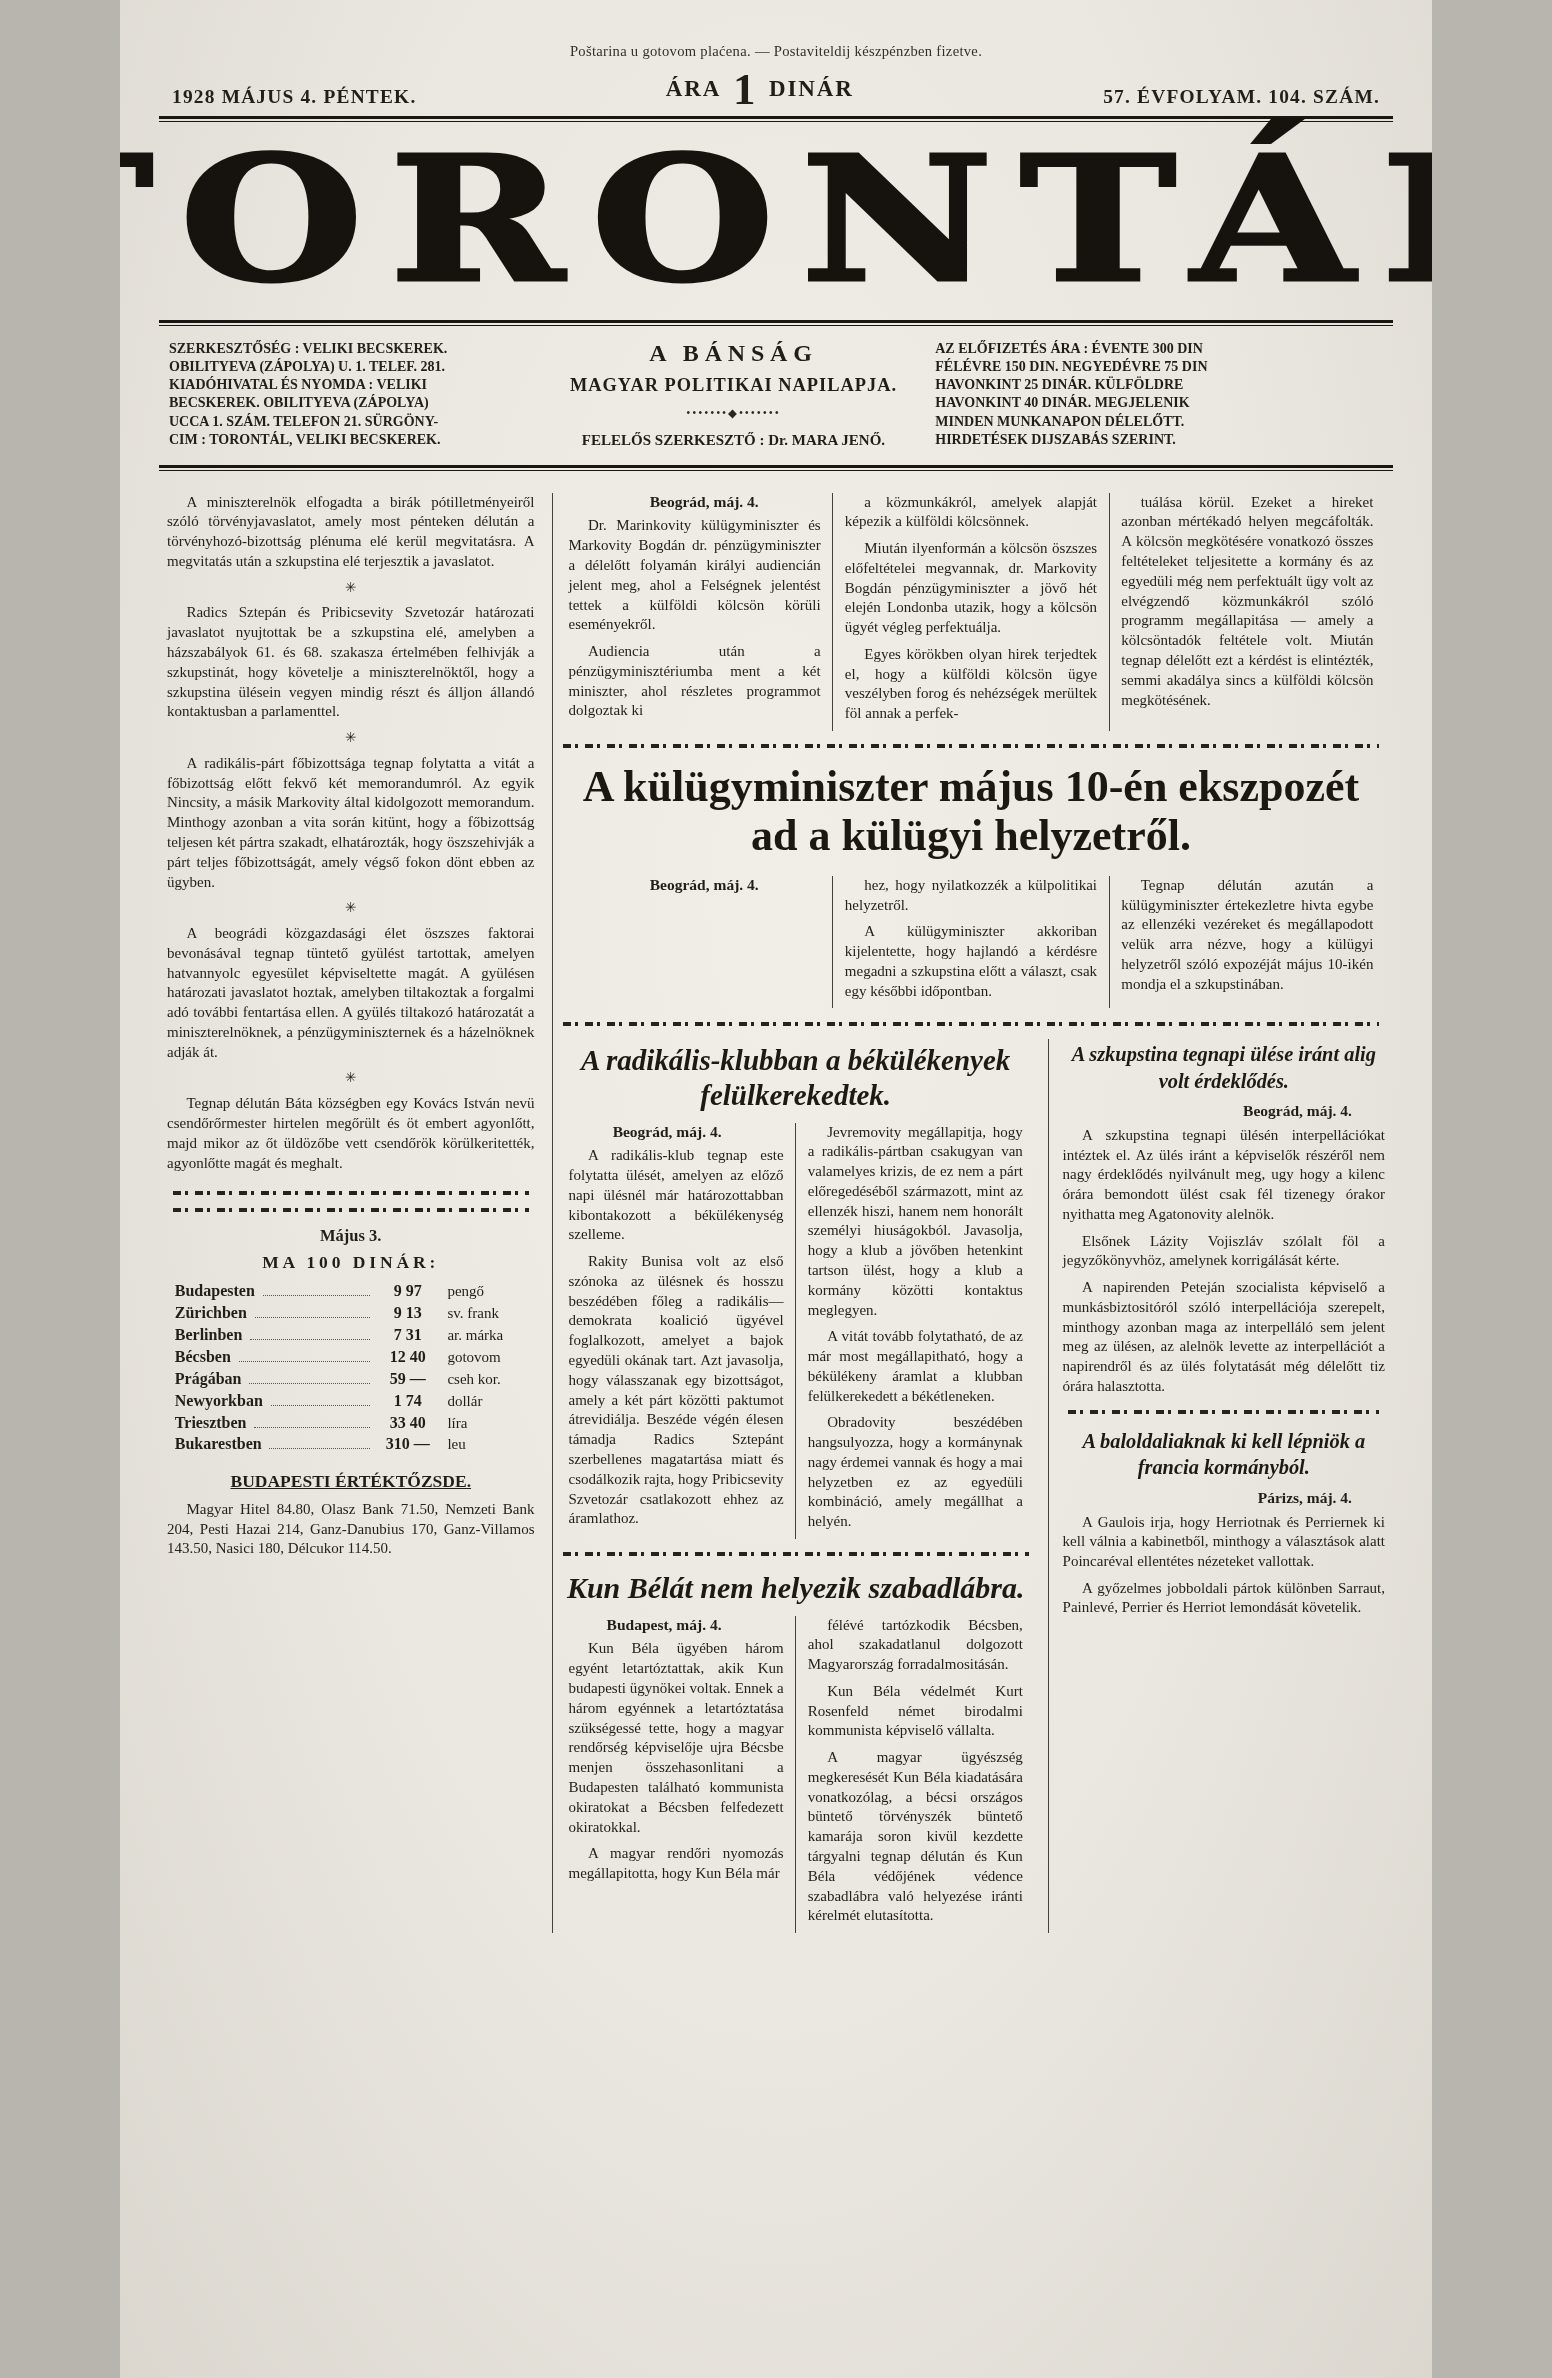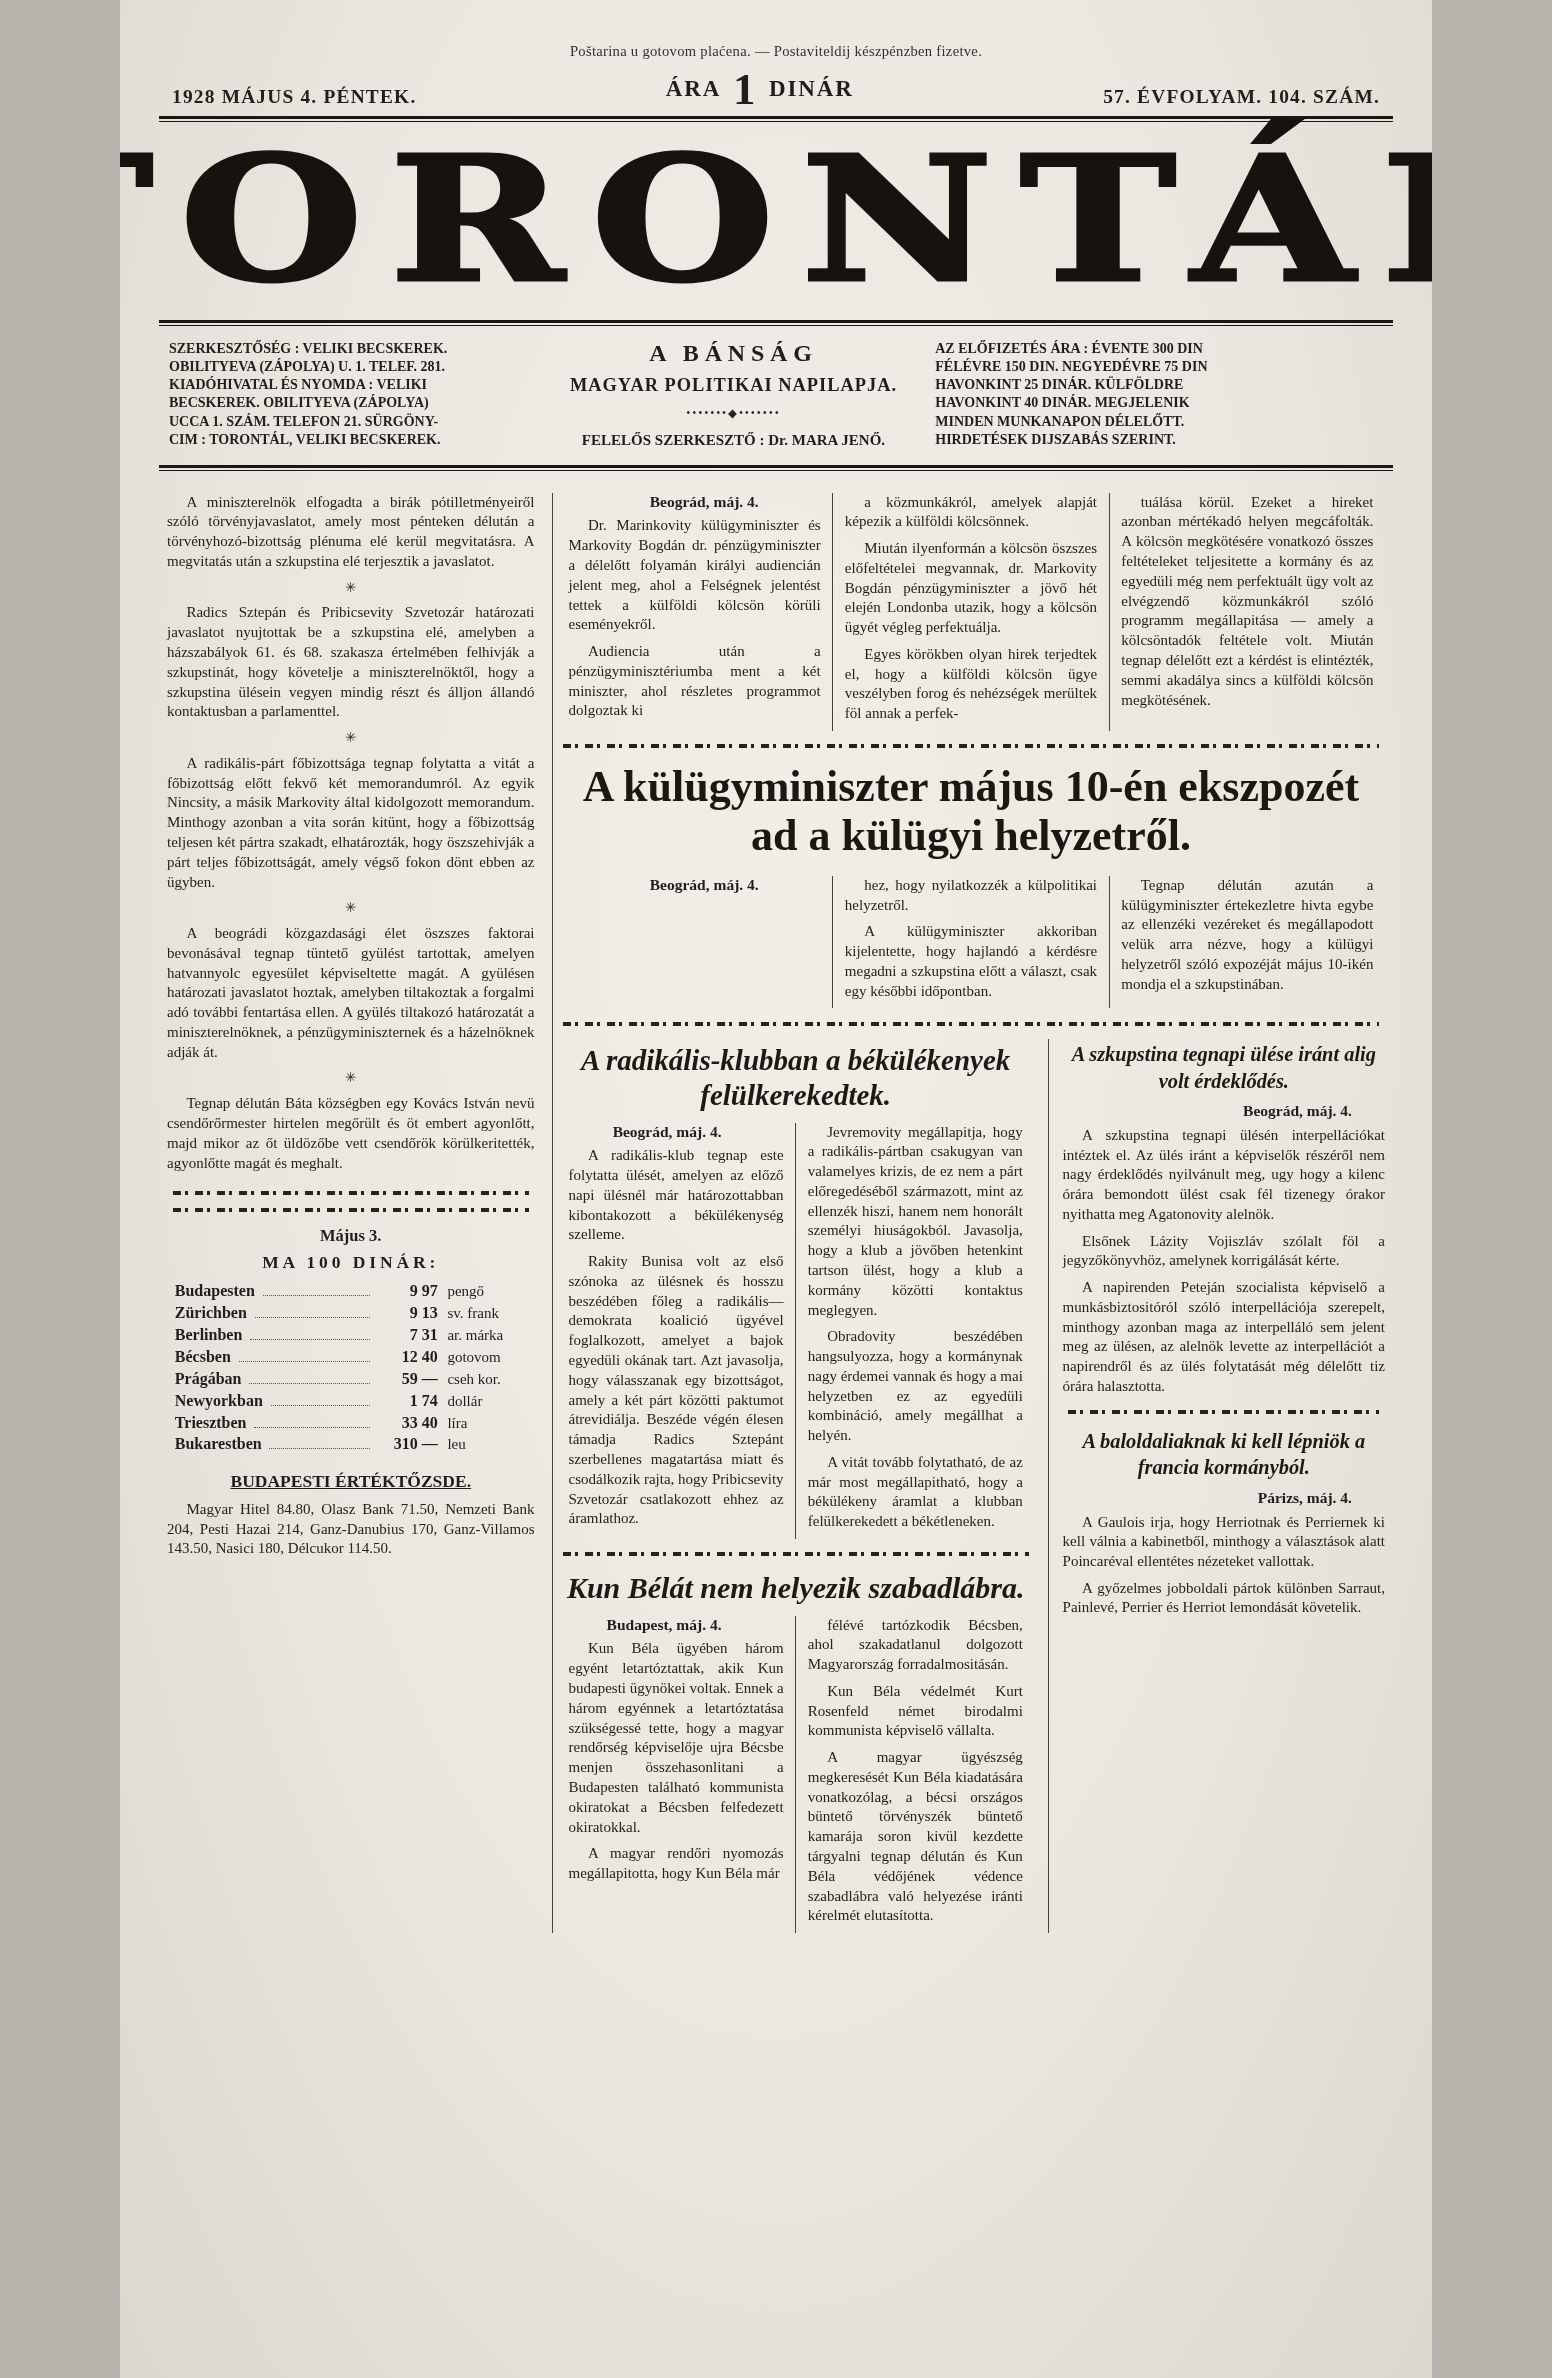--- a/index.html
+++ b/index.html
@@ -71,21 +71,21 @@
     font-size: 62px; font-weight: bold; letter-spacing: 13.6px; line-height: 1;
     font-family: "DejaVu Serif", serif; color: #16130e; margin: 5.8px 0 1.9px;
     -webkit-text-stroke: 1.5px #16130e;
   }
   .tozsde-date { font-size: 16.5px; font-weight: bold; margin: 11.6px 0 5.8px; }
   .tozsde-sub { font-size: 17.5px; font-weight: bold; letter-spacing: 3.9px; margin-bottom: 9.7px; }
   .xrows { padding: 0 7.8px; text-align: left; }
   .xrow { display: flex; align-items: baseline; font-size: 16px; margin: 3.9px 0; }
   .xcity { font-weight: bold; }
   .xdots { flex: 1; border-bottom: 1.9px dotted #5a564e; margin: 0 7.8px 3.9px; }
-  .xval { width: 60px; text-align: right; font-weight: bold; white-space: nowrap; }
+  .xval { width: 60px; text-align: center; font-weight: bold; white-space: nowrap; }
   .xunit { width: 89px; text-align: left; padding-left: 9.7px; font-size: 15px; }
   .bourse-title { font-size: 17.5px; font-weight: bold; margin: 17.5px 0 7.8px; text-decoration: underline; text-align: center; }
   .bourse-text { text-align: justify; }
 
   .headline-xl {
     font-size: 44px; font-weight: bold; text-align: center; line-height: 1.12;
     margin: 1.9px auto 15.5px; max-width: 951px; color: #1b1812;
   }
   .headline-md {
     font-size: 29px; font-weight: bold; font-style: italic; text-align: center;
@@ -290,22 +290,22 @@
             <div class="acol">
               <div class="dateline">Beográd, máj. 4.</div>
               <div class="plist">
                   <p>A radikális-klub tegnap este folytatta ülését, amelyen az előző napi ülésnél már határozottabban kibontakozott a békülékenység szelleme.</p>
                   <p>Rakity Bunisa volt az első szónoka az ülésnek és hosszu beszédében főleg a radikális—demokrata koalició ügyével foglalkozott, amelyet a bajok egyedüli okának tart. Azt javasolja, hogy válasszanak egy bizottságot, amely a két párt közötti paktumot átrevidiálja. Beszéde végén élesen támadja Radics Sztepánt szerbellenes magatartása miatt és csodálkozik rajta, hogy Pribicsevity Szvetozár csatlakozott ehhez az áramlathoz.</p>
                 </div>
             </div>
             <div class="acol">
               <div class="plist">
                   <p>Jevremovity megállapitja, hogy a radikális-pártban csakugyan van valamelyes krizis, de ez nem a párt előregedéséből származott, mint az ellenzék hiszi, hanem nem honorált személyi hiuságokból. Javasolja, hogy a klub a jövőben hetenkint tartson ülést, hogy a klub a kormány közötti kontaktus meglegyen.</p>
+                  <p>A vitát tovább folytatható, de az már most megállapitható, hogy a békülékeny áramlat a klubban felülkerekedett a békétleneken.</p>
                   <p>Obradovity beszédében hangsulyozza, hogy a kormánynak nagy érdemei vannak és hogy a mai helyzetben ez az egyedüli kombináció, amely megállhat a helyén.</p>
-                  <p>A vitát tovább folytatható, de az már most megállapitható, hogy a békülékeny áramlat a klubban felülkerekedett a békétleneken.</p>
                 </div>
             </div>
           </div>
 
           <div class="orn"></div>
 
           <h2 class="headline-md one-line">Kun Bélát nem helyezik szabadlábra.</h2>
           <div class="cols2">
             <div class="acol">
               <div class="dateline">Budapest, máj. 4.</div>

